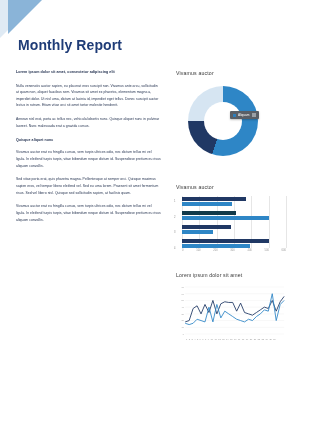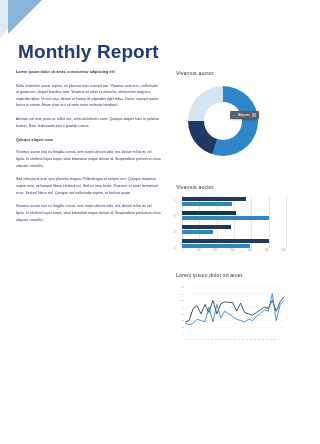--- a/index.html
+++ b/index.html
@@ -36,21 +36,21 @@
     width: 0; height: 0;
     border-top: 34px solid #8ab4d8;
     border-right: 34px solid transparent;
   }
 
   
   .page-title {
     position: absolute;
     top: 28px;
     left: 18px;
-    font-size: 19px;
+    font-size: 14px;
     font-weight: 700;
     letter-spacing: 0.1px;
     color: #1f3c77;
   }
 
   
   .content {
     position: absolute;
     top: 70px;
     left: 0;

